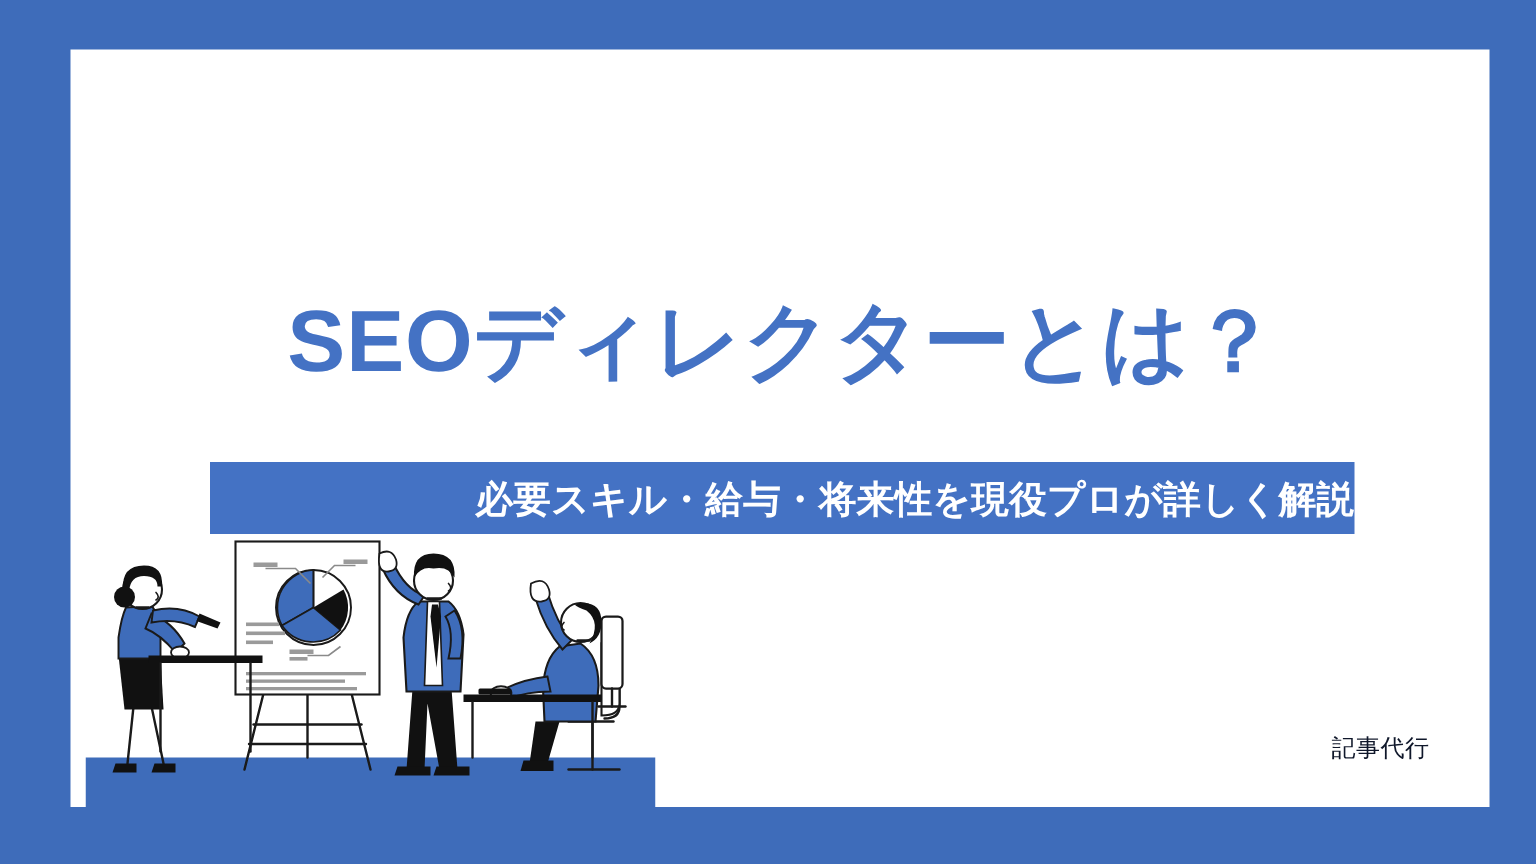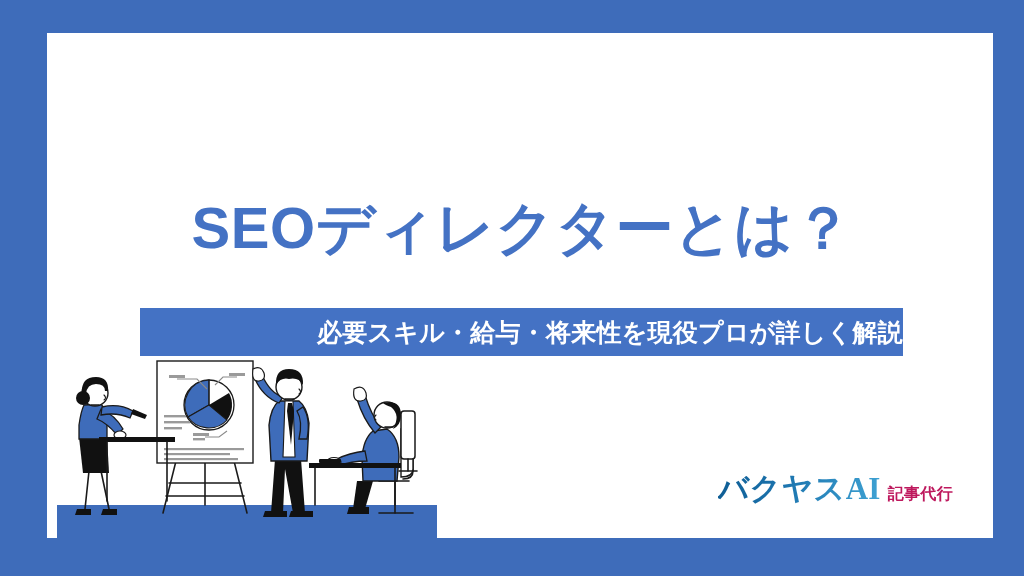--- a/index.html
+++ b/index.html
@@ -73,22 +73,22 @@
     font-weight: 700;
     background: linear-gradient(100deg, #0E5C93 0%, #1C74AE 40%, #3FA3D4 100%);
     -webkit-background-clip: text;
     background-clip: text;
     color: transparent;
     letter-spacing: 0.01em;
     white-space: nowrap;
   }
   .logo-sub {
     font-size: 16px;
-    font-weight: 700;
-    color: #be185d;
+    font-weight: 400;
+    color: #0f172a;
     white-space: nowrap;
     letter-spacing: 0.02em;
   }
   
   .illustration {
     position: absolute;
     left: 10px;
     bottom: 0;
     width: 380px;
     height: 185px;
@@ -102,21 +102,20 @@
 
   <div class="inner-panel">
 
     <div class="title">SEOディレクターとは？</div>
 
     <div class="subtitle-bar">
       <span class="subtitle-text">必要スキル・給与・将来性を現役プロが詳しく解説</span>
     </div>
 
     <div class="logo">
-      <span class="logo-main">バクヤスAI</span>
       <span class="logo-sub">記事代行</span>
     </div>
 
     <div class="illustration">
       <svg viewBox="0 0 380 185" width="380" height="185" xmlns="http://www.w3.org/2000/svg">
         <defs>
           <style>
             .ln { fill:none; stroke:#1A1A1A; stroke-width:1.6; stroke-linecap:round; stroke-linejoin:round; }
             .lnT { fill:none; stroke:#1A1A1A; stroke-width:1.1; stroke-linecap:round; stroke-linejoin:round; }
             .bl { fill:#3E6CBA; }

